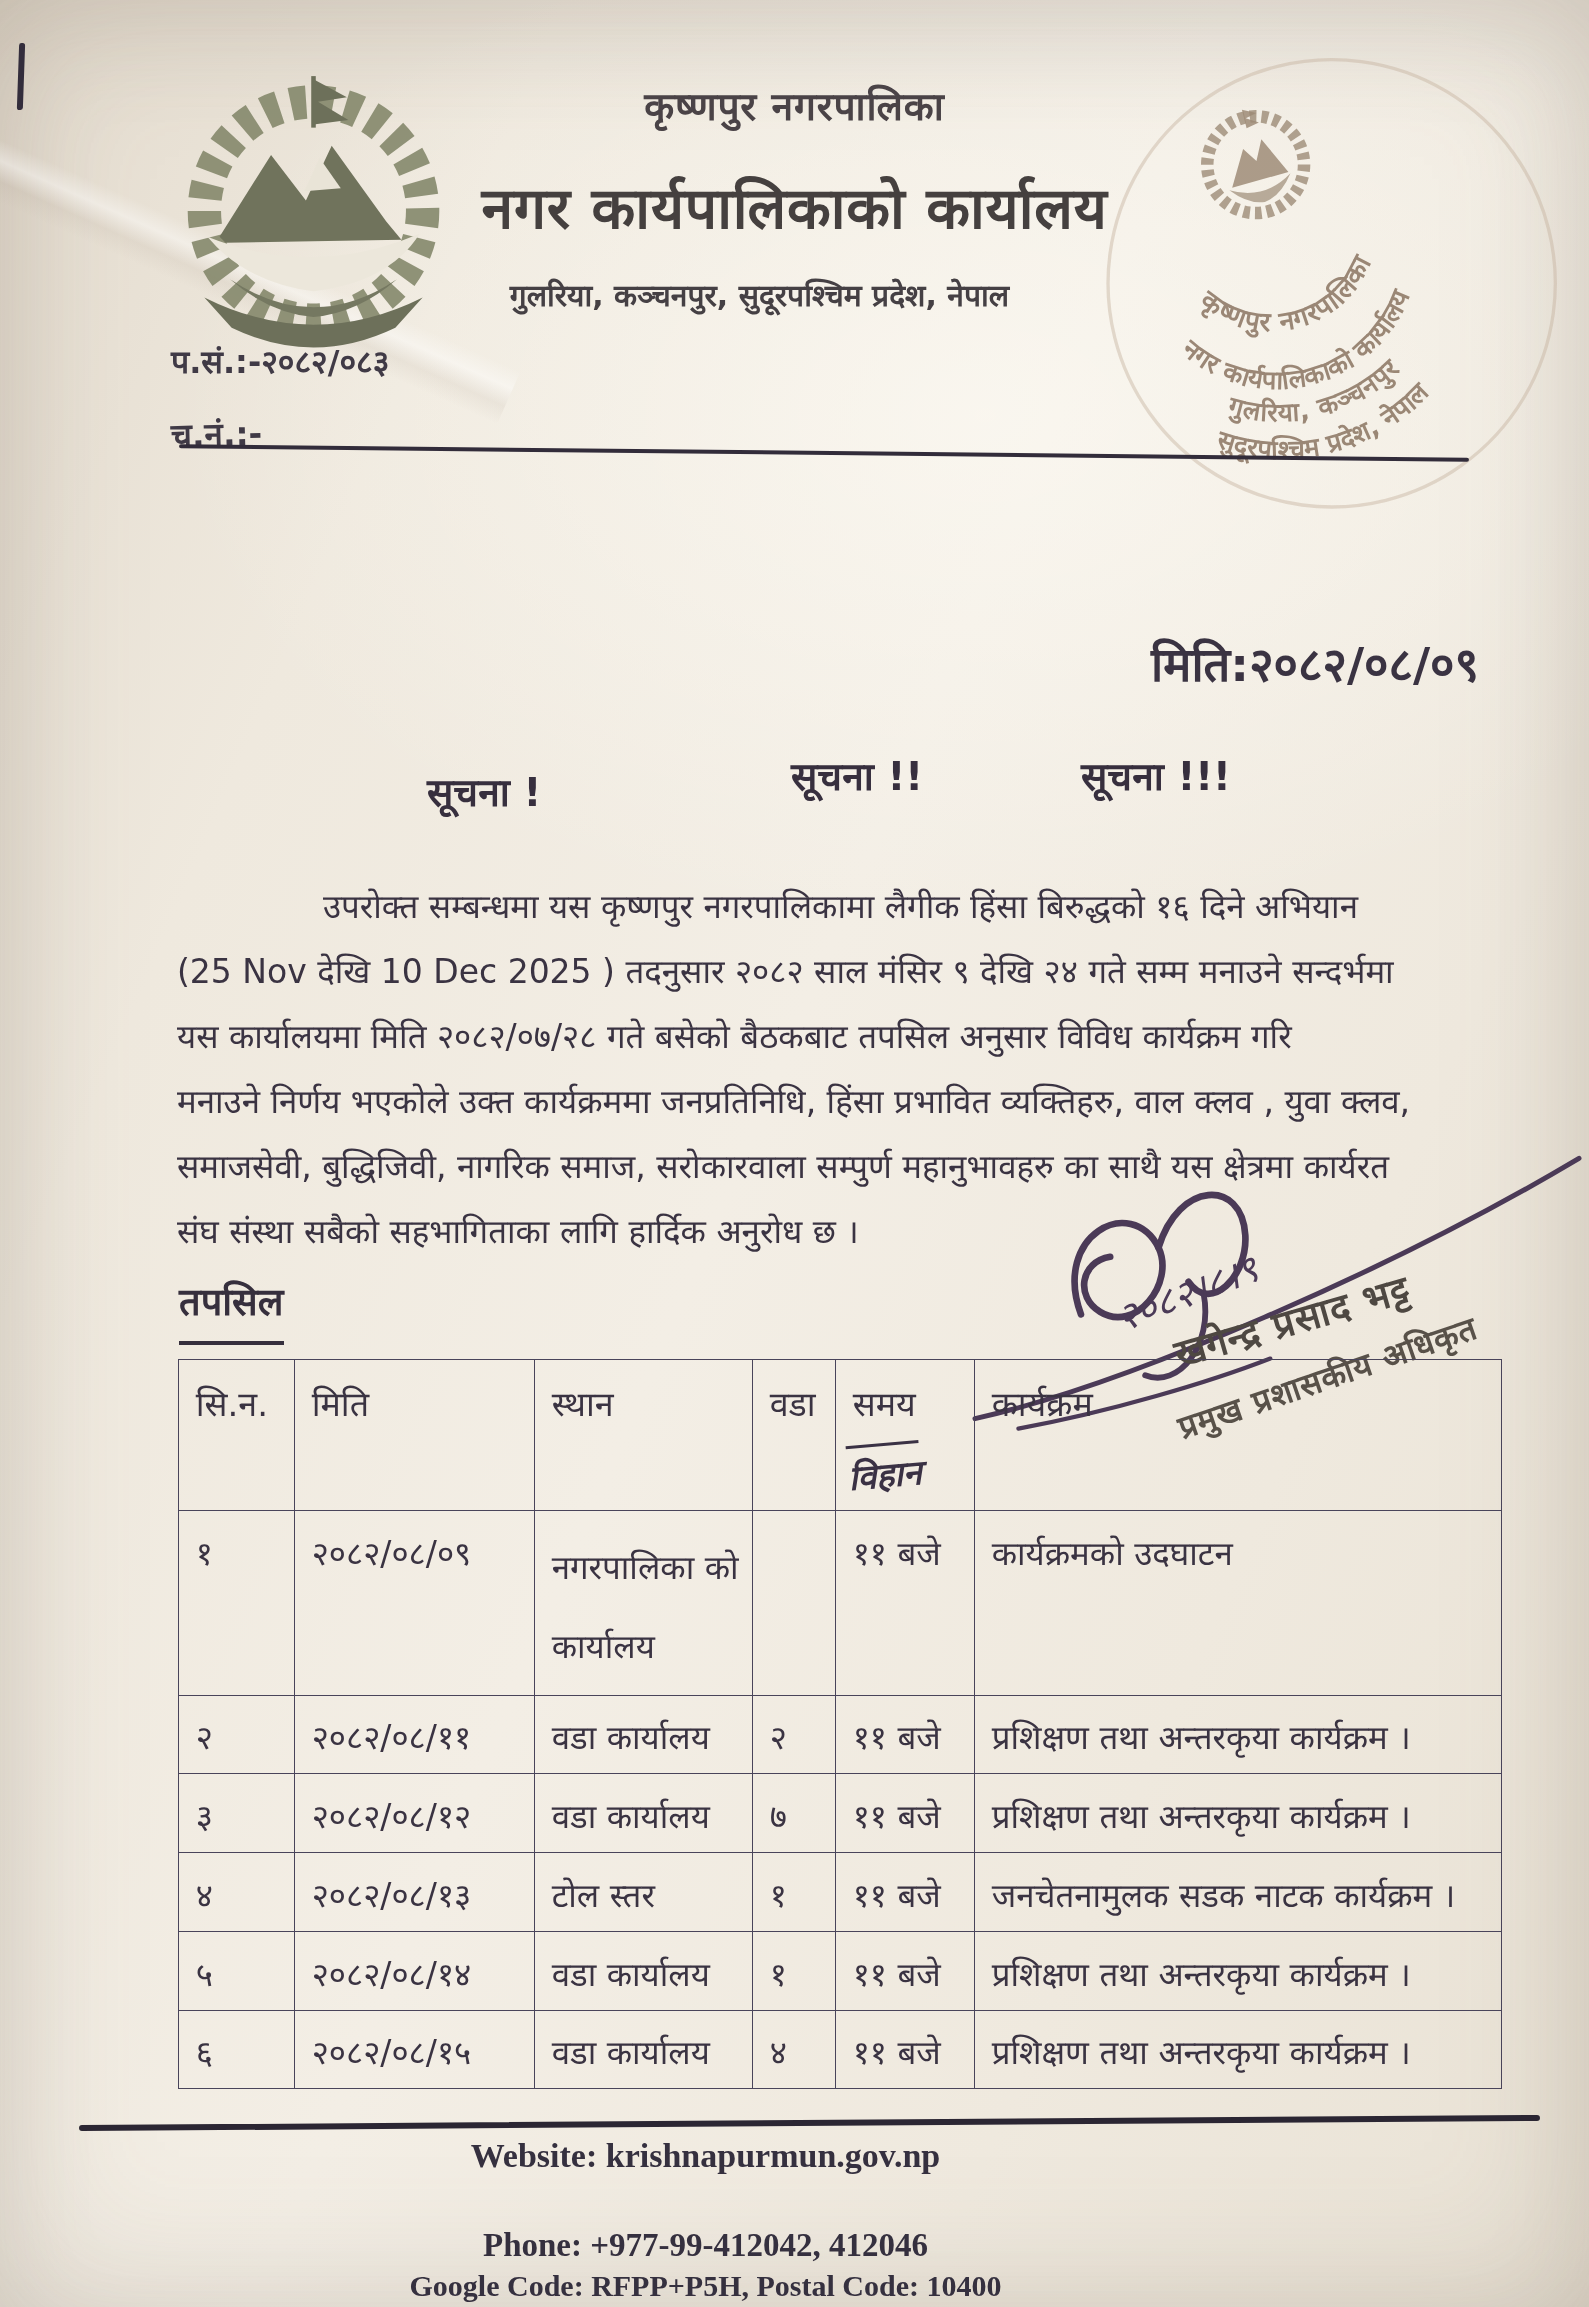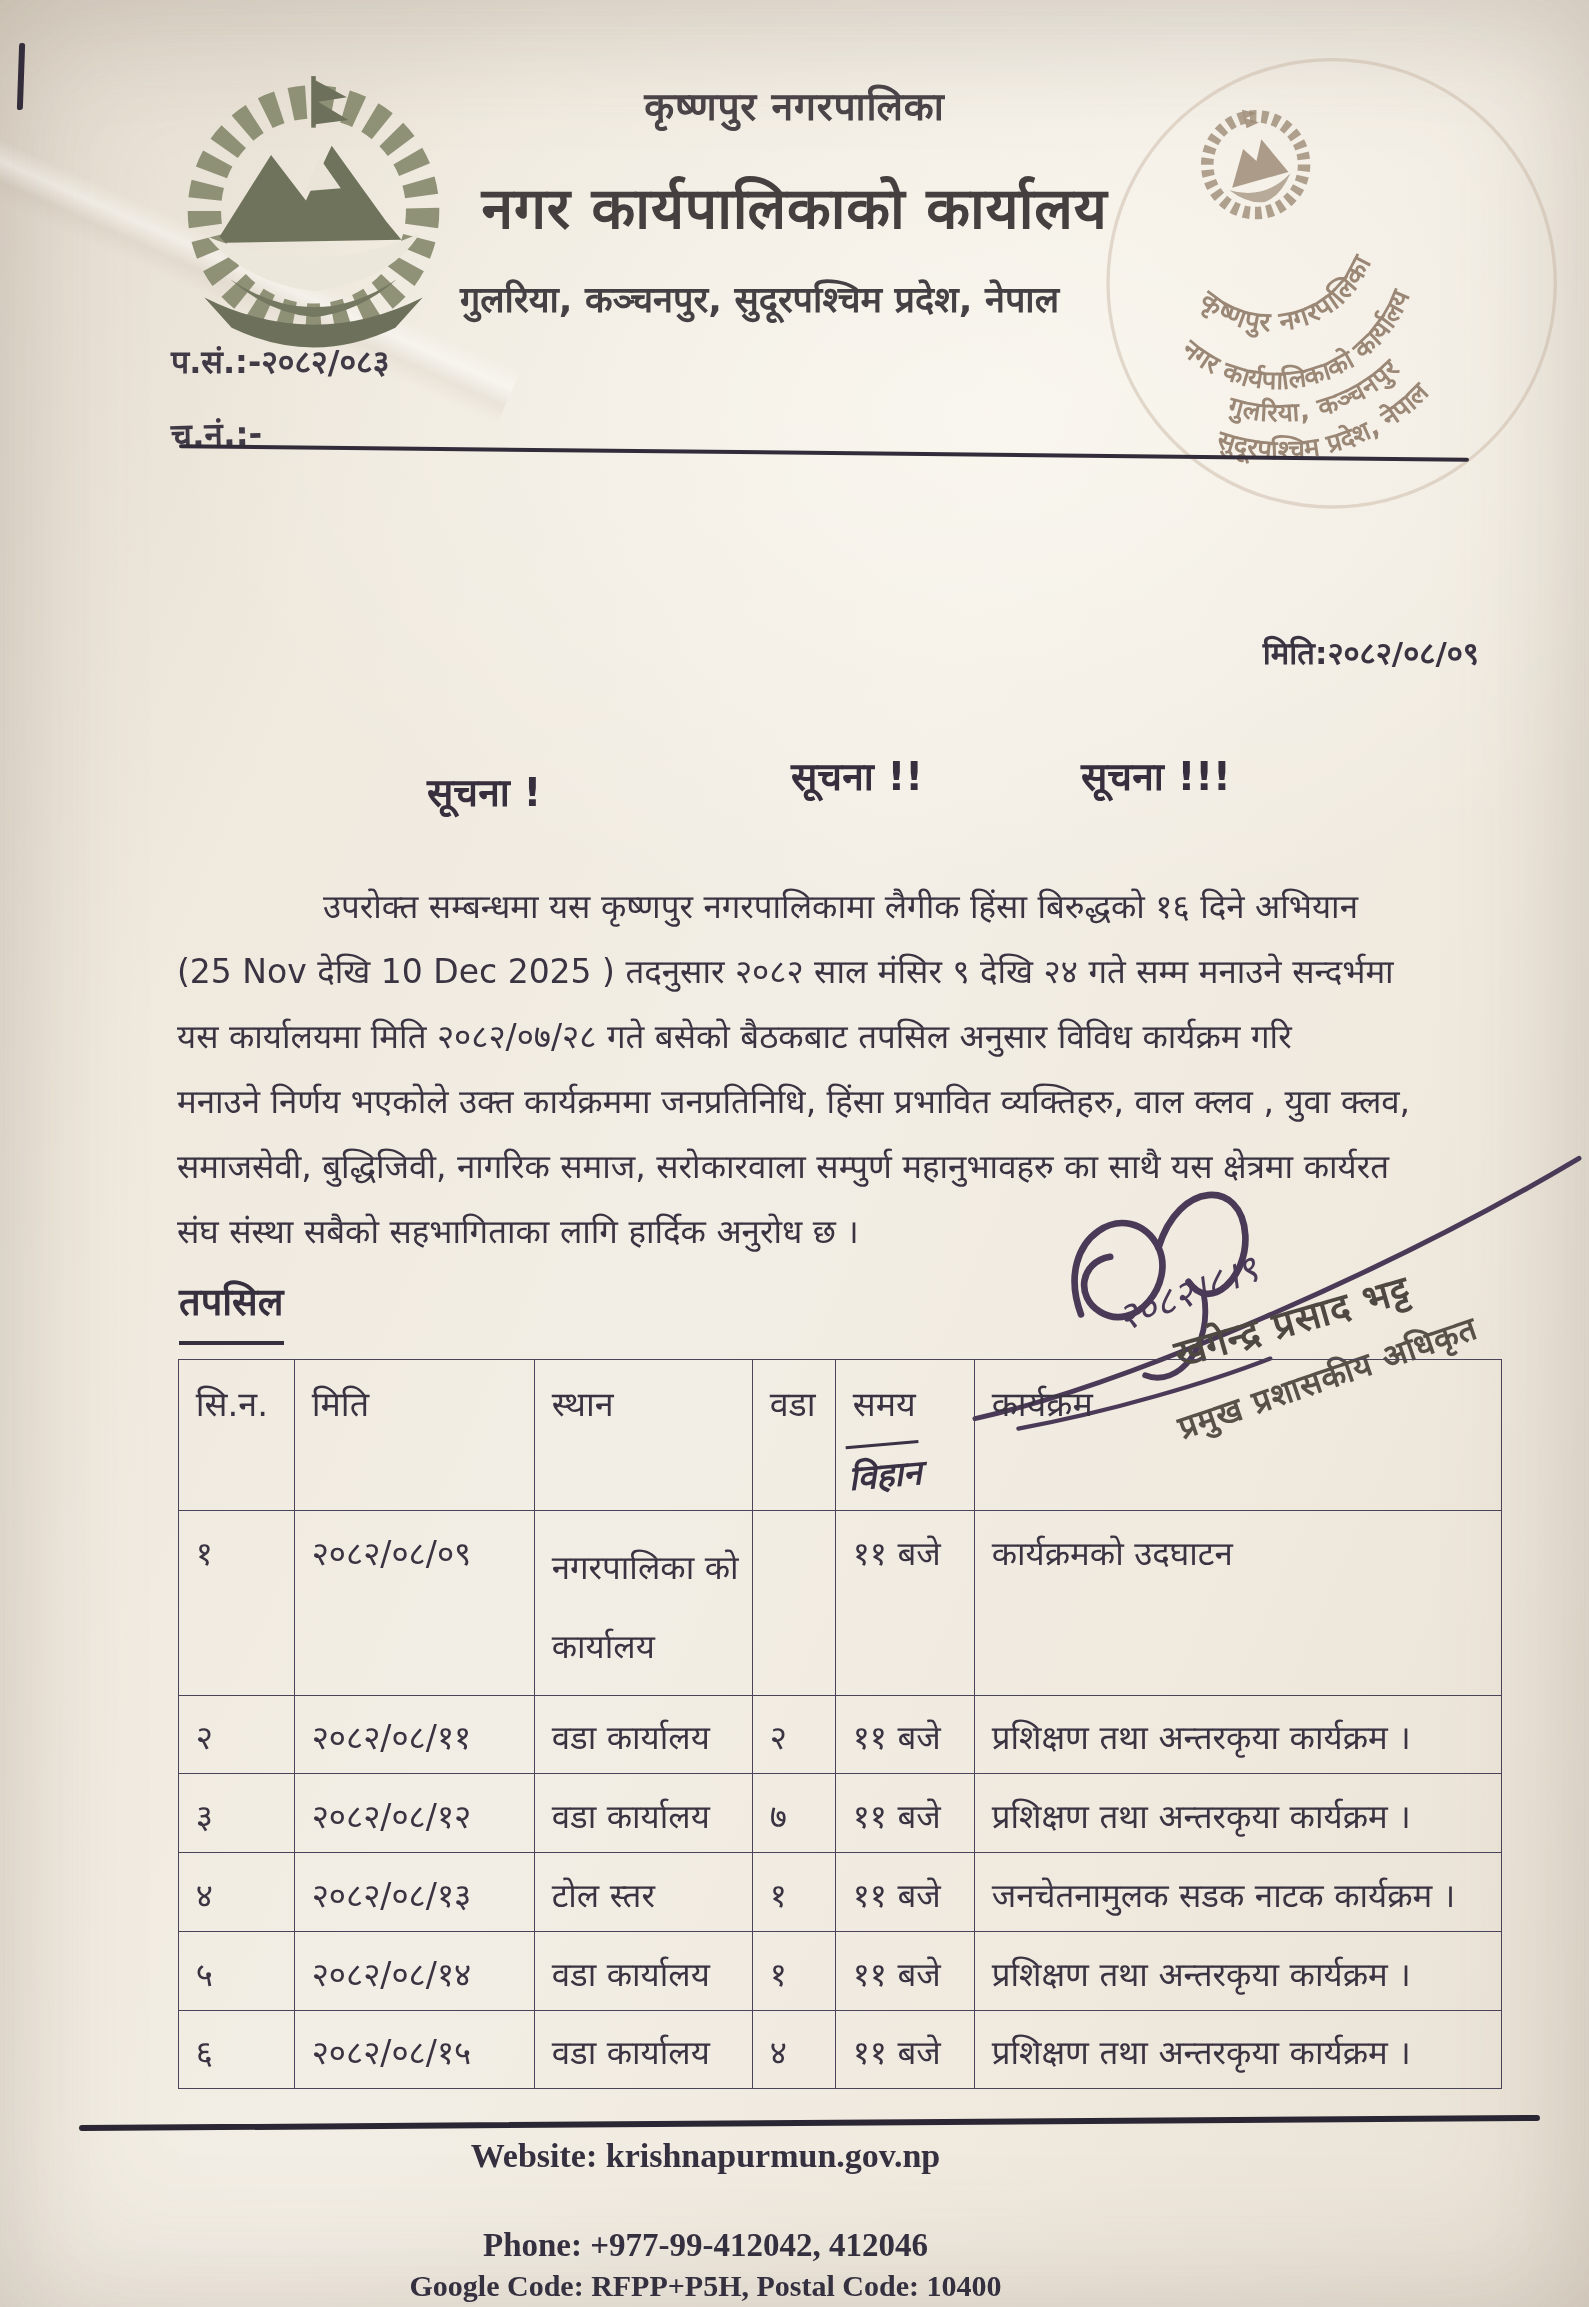--- a/index.html
+++ b/index.html
@@ -18,30 +18,30 @@
     transform:rotate(24deg);}
   .abs{position:absolute;}
   .dev{font-family:"DejaVu Sans",sans-serif;}
   .serif{font-family:"Liberation Serif","DejaVu Serif",serif;}
 
   .corner-mark{left:18.4px;top:43px;width:5.8px;height:67px;background:#332d3c;transform:rotate(2deg);border-radius:2.5px;}
 
   
   .h-muni{left:0;top:78px;width:1589px;text-align:center;font-size:39px;font-weight:bold;color:#4a4347;letter-spacing:0.8px;}
   .h-office{left:0;top:167px;width:1589px;text-align:center;font-size:57px;font-weight:bold;color:#45403f;letter-spacing:0.8px;}
-  .h-addr{left:0;top:274px;width:1519px;text-align:center;font-size:36px;font-weight:bold;color:#454044;}
+  .h-addr{left:0;top:274px;width:1519px;text-align:center;font-size:30px;font-weight:bold;color:#454044;}
 
   .ref-no{left:171px;top:339px;font-size:32px;font-weight:bold;color:#403a46;}
   .serial-no{left:171px;top:411px;font-size:33px;font-weight:bold;color:#403a46;transform:rotate(-1.5deg);}
   .email-line{right:52px;top:334px;font-size:28px;font-style:italic;color:#463e52;font-weight:bold;}
   .web-line{right:90px;top:382px;font-size:28px;font-style:italic;color:#463e52;font-weight:bold;}
 
   .rule1{left:179px;top:451px;width:1290px;height:4.2px;background:#322c3a;transform:rotate(.6deg);border-radius:2.5px;}
 
-  .date-line{right:110px;top:631px;font-size:31px;font-weight:bold;color:#3a3342;}
+  .date-line{right:110px;top:631px;font-size:47px;font-weight:bold;color:#3a3342;}
 
   .notice-t{top:748px;font-size:39px;font-weight:bold;color:#372f3e;}
   .nt1{left:427px;margin-top:16px;} .nt2{left:791px;} .nt3{left:1081px;}
 
   .body-par{left:177px;top:883px;width:1340px;font-size:33px;color:#3a3342;}
   .body-par .bl{height:65px;white-space:nowrap;}
   .body-par .bl:first-child{padding-left:146px;}
 
   .tapsil{left:179px;top:1274px;font-size:38px;font-weight:bold;color:#362f3d;
     border-bottom:4.2px solid #362f3d;padding-bottom:15px;}

